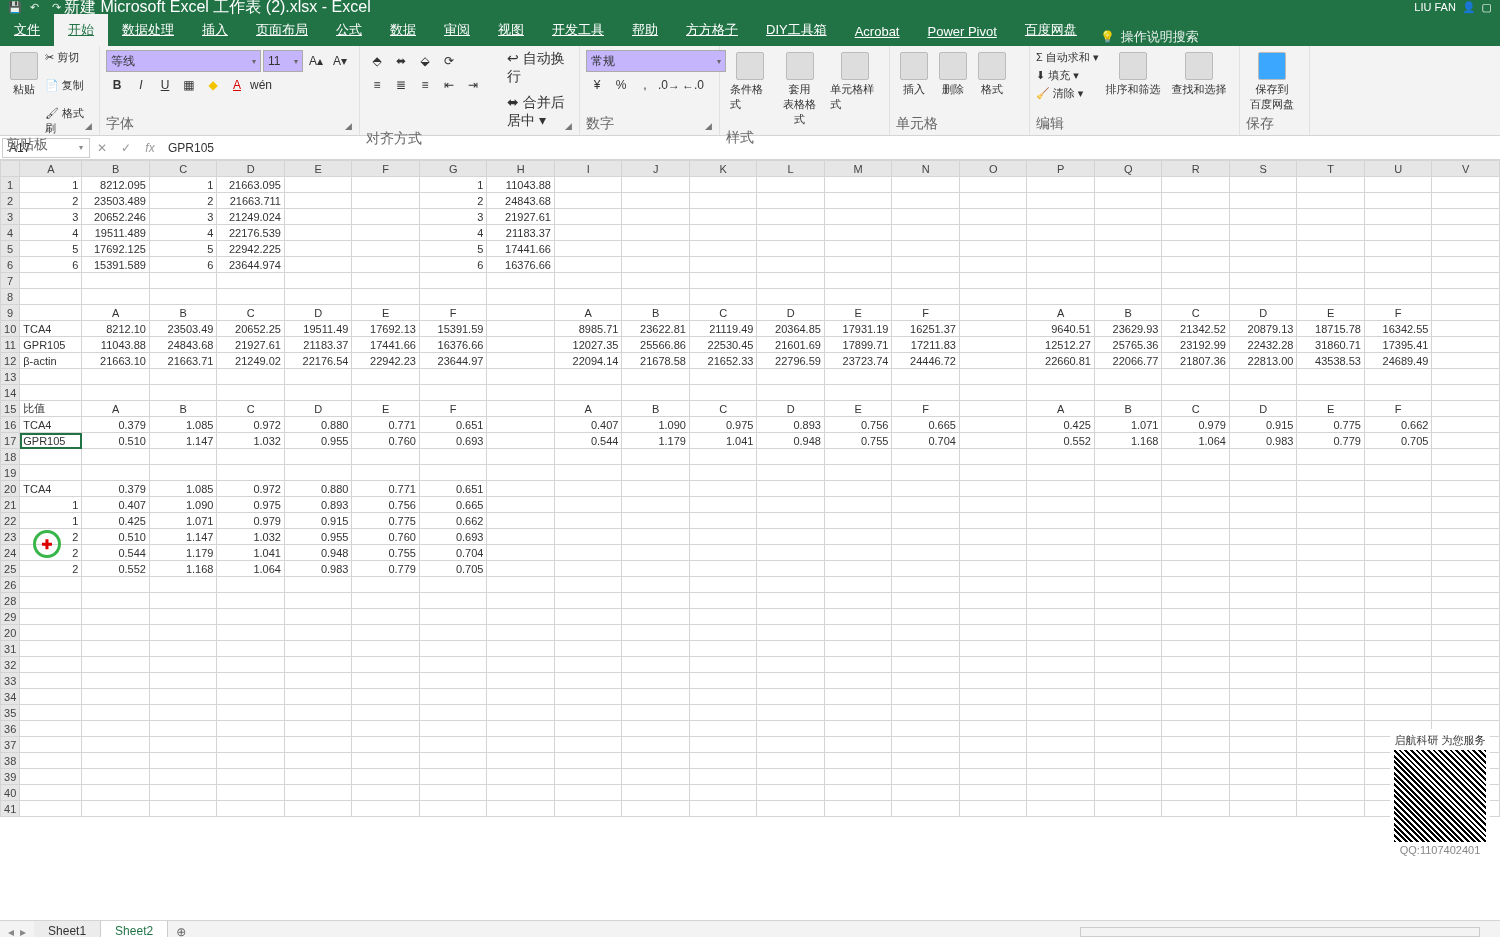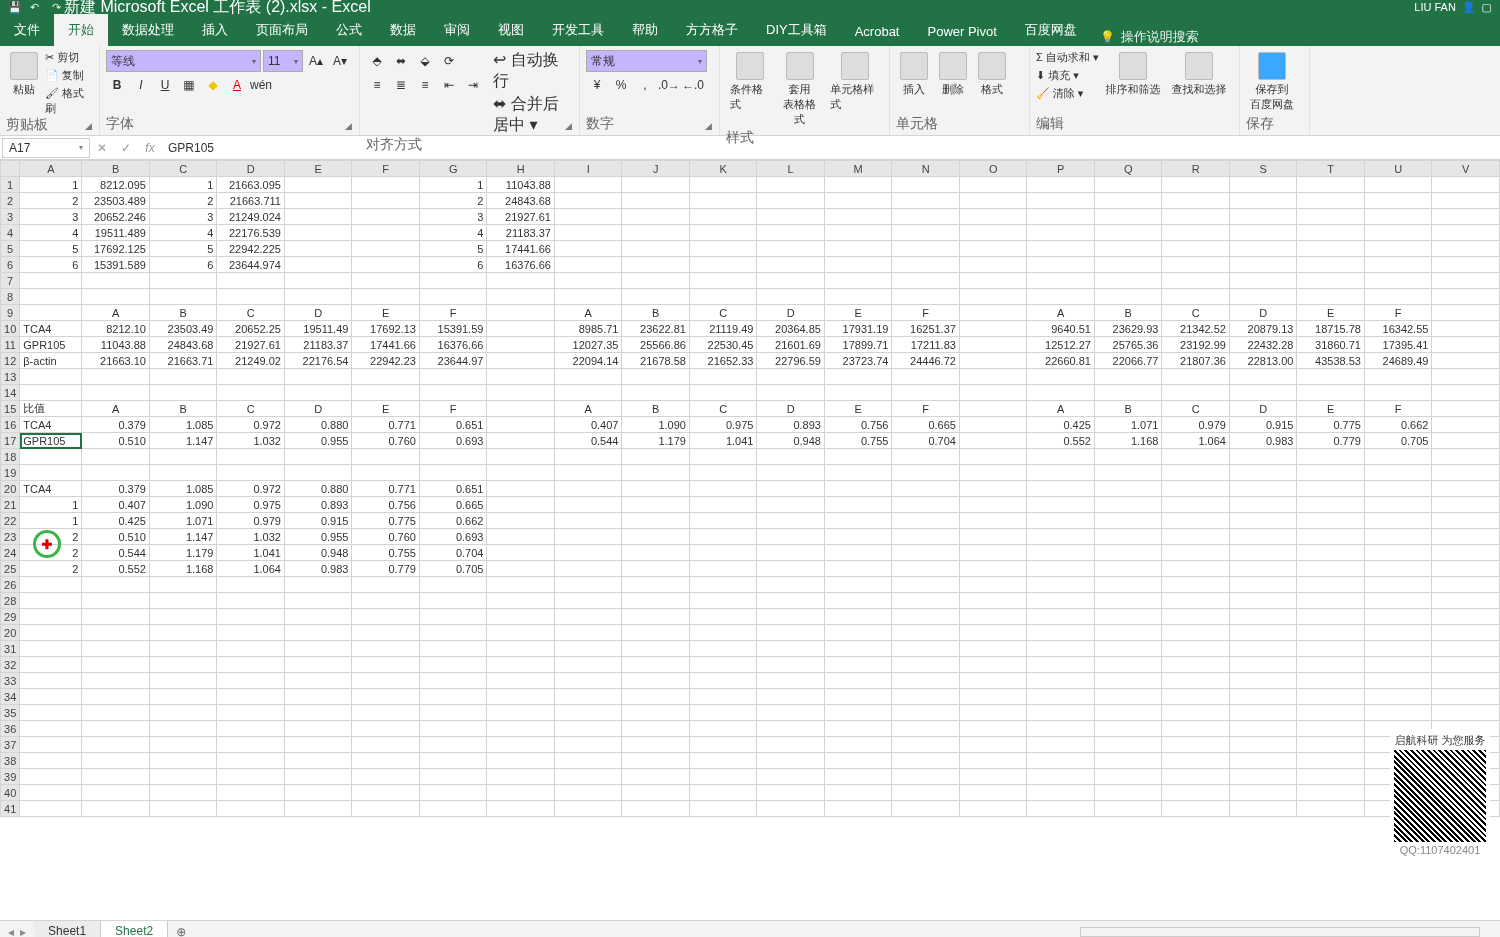--- a/index.html
+++ b/index.html
@@ -7,21 +7,21 @@
 
 
 .title-bar { background: #217346; height: 14px; color: #fff; display: flex; align-items: center; padding: 0 8px; font-size: 11px; }
 .title-bar .qat { display: flex; gap: 10px; }
 .title-bar .qat-icon { width: 12px; height: 12px; opacity: 0.9; }
 .title-bar .title { flex: 1; text-align: left; font-size: 16px; }
 .title-bar .user { display: flex; align-items: center; gap: 6px; }
 
 
 .ribbon-tabs { background: #217346; display: flex; height: 32px; align-items: flex-end; color: #fff; font-size: 13px; }
-.ribbon-tab { padding: 7px 14px; cursor: pointer; }
+.ribbon-tab { padding: 7px 14px; cursor: pointer; text-decoration: underline; }
 .ribbon-tab.active { background: #f3f3f3; color: #217346; }
 .ribbon-tabs .tell-me { margin-left: 10px; display: flex; align-items: center; gap: 5px; opacity: 0.9; }
 .ribbon-tabs .tell-me::before { content: "💡"; font-size: 12px; }
 
 
 .ribbon { background: #f3f3f3; border-bottom: 1px solid #d4d4d4; height: 90px; display: flex; }
 .group { border-right: 1px solid #e1e1e1; padding: 4px 6px 0 6px; display: flex; flex-direction: column; justify-content: space-between; position: relative; }
 .group-label { text-align: left; font-size: 14px; color: #666; padding-bottom: 2px; }
 .group-body { display: flex; gap: 3px; flex: 1; align-items: flex-start; }
 .big-btn { display: flex; flex-direction: column; align-items: center; padding: 2px 4px; gap: 2px; font-size: 11px; cursor: pointer; }
@@ -101,21 +101,21 @@
   </div>
 
 <div class="ribbon">
 
   <div class="group" style="width:100px">
     <div class="group-body">
       <div class="big-btn">
         <div class="ic"></div>
         <span>粘贴</span>
       </div>
-      <div class="small-col" style="gap:3px;font-size:11px">
+      <div class="small-col" style="gap:13px;font-size:11px">
         <div>✂ <span>剪切</span></div>
         <div>📄 <span>复制</span></div>
         <div>🖌 <span>格式刷</span></div>
       </div>
     </div>
     <div class="group-label">剪贴板</div>
     <div class="launcher">◢</div>
   </div>
 
   <div class="group" style="width:260px">
@@ -164,32 +164,32 @@
           <div class="small-btn">⟳</div>
         </div>
         <div class="small-row">
           <div class="small-btn">≡</div>
           <div class="small-btn">≣</div>
           <div class="small-btn">≡</div>
           <div class="small-btn">⇤</div>
           <div class="small-btn">⇥</div>
         </div>
       </div>
-      <div class="small-col" style="font-size:16px;gap:2px;margin-left:6px">
+      <div class="small-col" style="font-size:14px;gap:8px;margin-left:20px">
         <div>↩ <span>自动换行</span></div>
         <div>⬌ <span>合并后居中</span> ▾</div>
       </div>
     </div>
     <div class="group-label">对齐方式</div>
     <div class="launcher">◢</div>
   </div>
 
   <div class="group" style="width:140px">
     <div class="group-body small-col" style="width:100%">
-      <div class="combo" style="width:121px">
+      <div class="combo" style="width:140px">
           <span>常规</span>
           <span class="arrow">▾</span>
         </div>
       <div class="small-row">
         <div class="small-btn">¥</div>
         <div class="small-btn">%</div>
         <div class="small-btn">,</div>
         <div class="small-btn">.0→</div>
         <div class="small-btn">←.0</div>
       </div>

